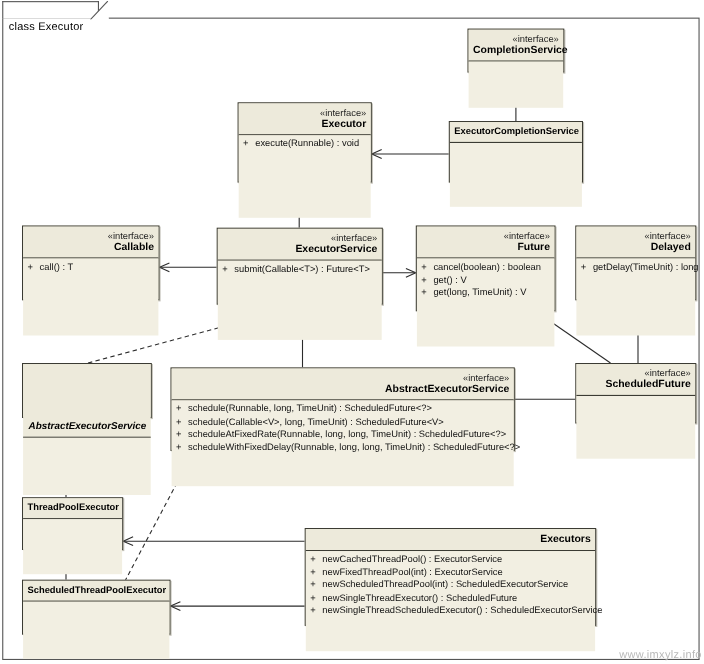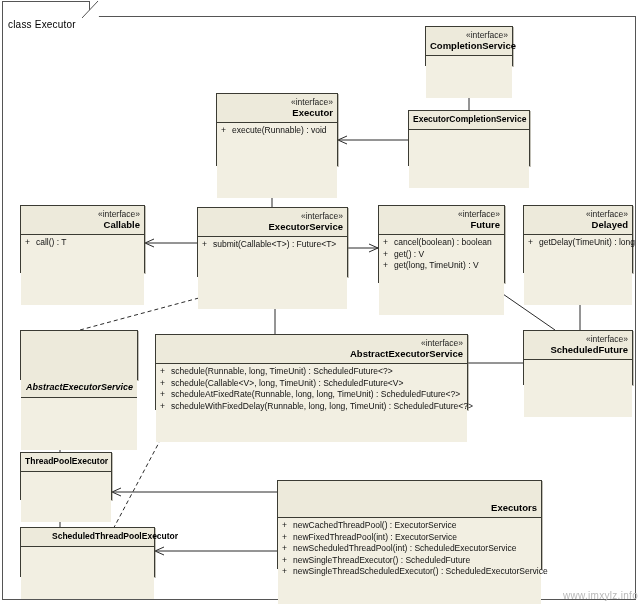--- a/index.html
+++ b/index.html
@@ -292,27 +292,27 @@
 
   <div class="umlbox empty" style="left:20px; top:452px; width:92px; height:48px;">
     <div class="hdr">
       <div class="cname" style="font-size:8.5px;">ThreadPoolExecutor</div>
     </div>
     <div class="members"></div>
   </div>
 
   <div class="umlbox empty" style="left:20px; top:527px; width:135px; height:50px;">
     <div class="hdr">
-      <div class="cname" style="font-size:8.5px;margin-left:27px;">ScheduledThreadPoolExecutor</div>
+      <div class="cname" style="font-size:8.5px;">ScheduledThreadPoolExecutor</div>
     </div>
     <div class="members"></div>
   </div>
 
   <div class="umlbox" style="left:277px; top:480px; width:265px; height:89px;">
-    <div class="hdr" style="padding-top:21px;">
+    <div class="hdr" style="padding-top:4px;">
       <div class="cname">Executors</div>
     </div>
     <div class="members">
       <div class="member">
         <span class="vis">+</span><span>newCachedThreadPool() : ExecutorService</span>
       </div>
       <div class="member">
         <span class="vis">+</span><span>newFixedThreadPool(int) : ExecutorService</span>
       </div>
       <div class="member">

